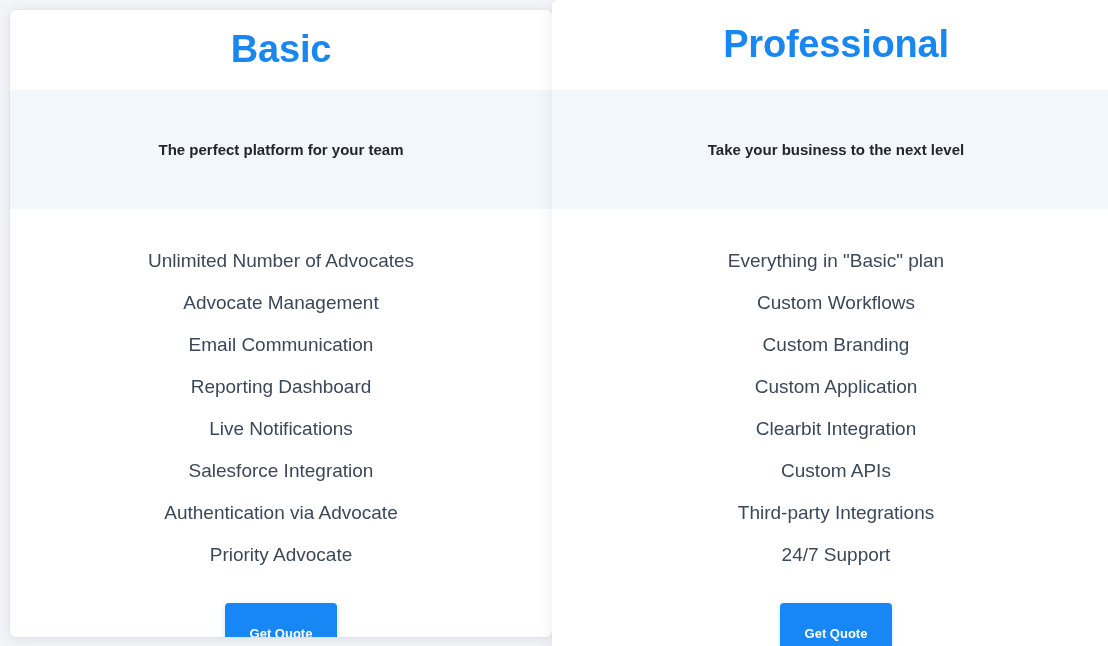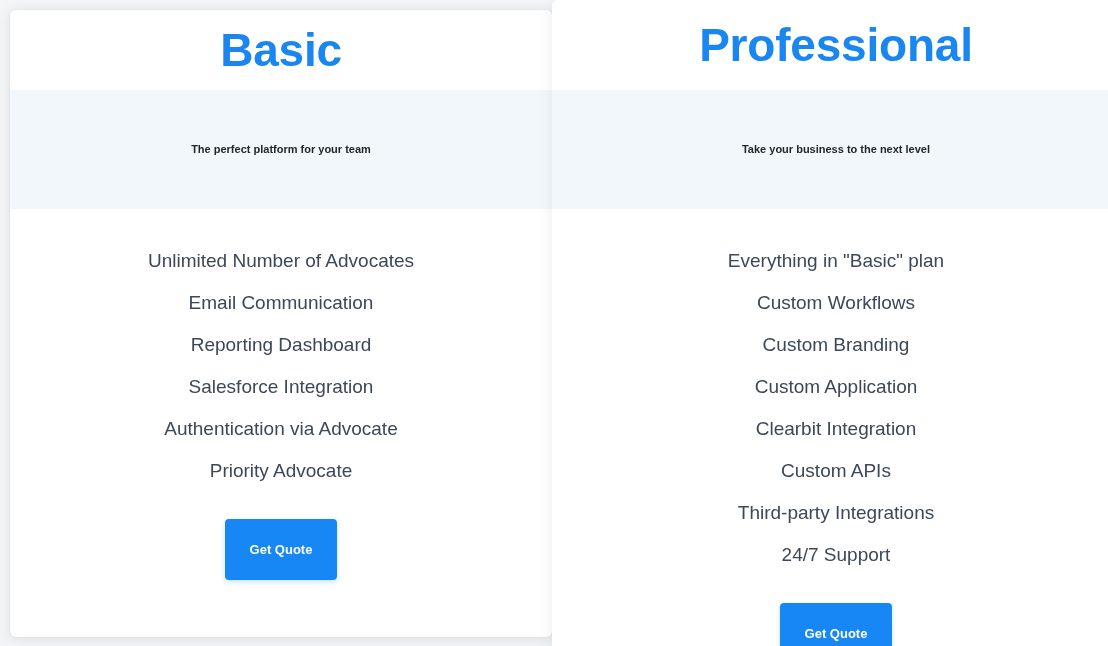--- a/index.html
+++ b/index.html
@@ -57,42 +57,42 @@
     background: #ffffff;
     display: flex;
     align-items: center;
     justify-content: center;
   }
   .plan-card--basic .plan-title-area { height: 80px; }
   .plan-card--professional .plan-title-area { height: 90px; }
 
   .plan-title {
     margin: 0;
-    font-size: 46px;
+    font-size: 38px;
     font-weight: bold;
     color: #1a86f0;
     letter-spacing: -0.2px;
     line-height: 1.1;
     text-align: right;
   }
 
   
   .plan-tagline-band {
     box-sizing: border-box;
     width: 100%;
     height: 119px;
     background: #f2f7fb;
     display: flex;
     align-items: center;
     justify-content: center;
   }
 
   .plan-tagline {
     margin: 12px;
-    font-size: 11px;
+    font-size: 15px;
     font-weight: bold;
     color: #23272c;
     text-align: right;
     line-height: 1.3;
   }
 
   
   .plan-features {
     list-style: none;
     margin: 0;
@@ -147,22 +147,24 @@
     <div class="plan-title-area">
       <h2 class="plan-title">Basic</h2>
     </div>
 
     <div class="plan-tagline-band">
       <p class="plan-tagline">The perfect platform for your team</p>
     </div>
 
     <ul class="plan-features">
       <li class="plan-feature-item">Unlimited Number of Advocates</li>
+      <li class="plan-feature-item">Advocate Management</li>
       <li class="plan-feature-item">Email Communication</li>
       <li class="plan-feature-item">Reporting Dashboard</li>
+      <li class="plan-feature-item">Live Notifications</li>
       <li class="plan-feature-item">Salesforce Integration</li>
       <li class="plan-feature-item">Authentication via Advocate</li>
       <li class="plan-feature-item">Priority Advocate</li>
     </ul>
 
     <div class="plan-cta-wrap">
       <button class="plan-cta-button">Get Quote</button>
     </div>
 
   </section>

